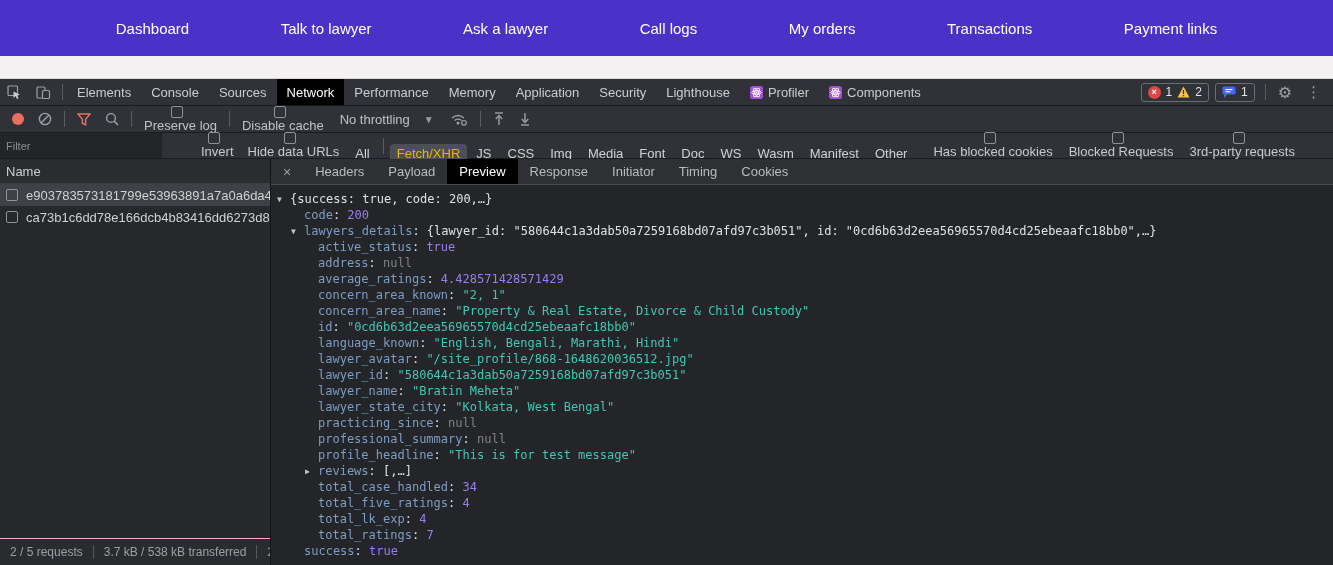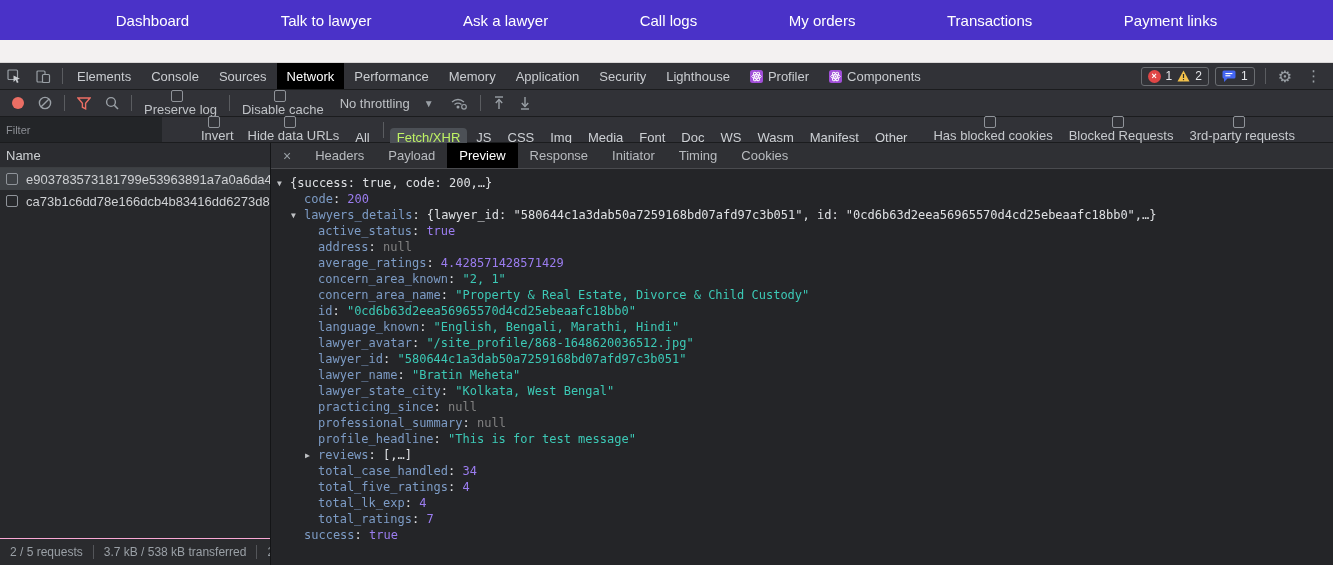--- a/index.html
+++ b/index.html
@@ -1,21 +1,21 @@
 <!DOCTYPE html>
 <html style="--c-nav_bg: #4a32c8; --c-accent_red: #eb6e64; --c-json_key: #7d9cc6; --c-json_str: #3cc9b6; --c-json_num: #9b7df0; --c-json_null: #828282; --c-json_plain: #dfe1e4; --c-badge_error: #e04646; --c-badge_warning: #f2c14b; --c-badge_issue: #4466f2; --c-react_purple: #a14fd8;"><head>
 <meta charset="utf-8">
 <style>
   * { box-sizing: border-box; margin: 0; padding: 0; }
   html,body { width:1333px; height:565px; overflow:hidden; background:#242528;
               font-family:"Liberation Sans", sans-serif; }
   .page { width:1333px; height:565px; display:flex; flex-direction:column; }
 
   
-  .site-nav { height:40px; background:var(--c-nav_bg,#4a32c8); display:flex; align-items:center;
+  .site-nav { height:56px; background:var(--c-nav_bg,#4a32c8); display:flex; align-items:center;
               justify-content:space-around; padding:0 70px; flex:none; }
   .site-nav .nav-item { color:#fff; font-size:15px; cursor:pointer; white-space:nowrap; }
 
   
   .page-strip { height:23px; background:#f3f1f1; flex:none; border-bottom:1px solid #d8d6d6; }
 
   
   .devtools { flex:1; display:flex; flex-direction:column; background:#242528; color:#c9ccd0; }
 
   .tabbar { height:27px; flex:none; background:#313237; display:flex; align-items:stretch;
@@ -42,21 +42,21 @@
   .cb-label { display:flex; align-items:center; padding:0 6px; cursor:pointer; white-space:nowrap;flex-direction:column; }
   .throttle { display:flex; align-items:center; gap:14px; padding:0 8px; cursor:pointer; }
   .caret { font-size:10px; color:#9aa0a6; }
 
   .filterbar { height:26px; flex:none; background:#313237; display:flex; align-items:center;
                border-bottom:1px solid #1b1c1e; font-size:13px; color:#c6c9cd; gap:4px; }
   .filter-input { width:162px; height:100%; background:#232528; border:none; outline:none;
                   color:#d6d8db; font-size:11px; padding:0 6px; font-family:"Liberation Sans",sans-serif; flex:none; }
   .filter-input::placeholder { color:#8b8e94; }
   .pill { padding:2px 7px; border-radius:4px; cursor:pointer; white-space:nowrap; color:#cdd0d4;margin-top:16px; }
-  .pill.active { background:#4c5056; color:#bef264; }
+  .pill.active { background:#4c5056; color:#eab308; }
   .filterbar .cb-label { padding:0 5px; }
 
   
   .main { flex:1; display:flex; min-height:0; }
   .left { width:271px; flex:none; border-right:1px solid #141517; display:flex; flex-direction:column;
           background:#27282b; }
   .name-header { height:25px; flex:none; display:flex; align-items:center; padding-left:6px;
                  font-size:13px; color:#cdd0d3; border-bottom:1px solid #3c3e41; background:#2b2c30; cursor:pointer; }
   .req-list { flex:1; min-height:0; }
   .req-row { height:22px; display:flex; align-items:center; padding-left:6px; font-size:13px;

